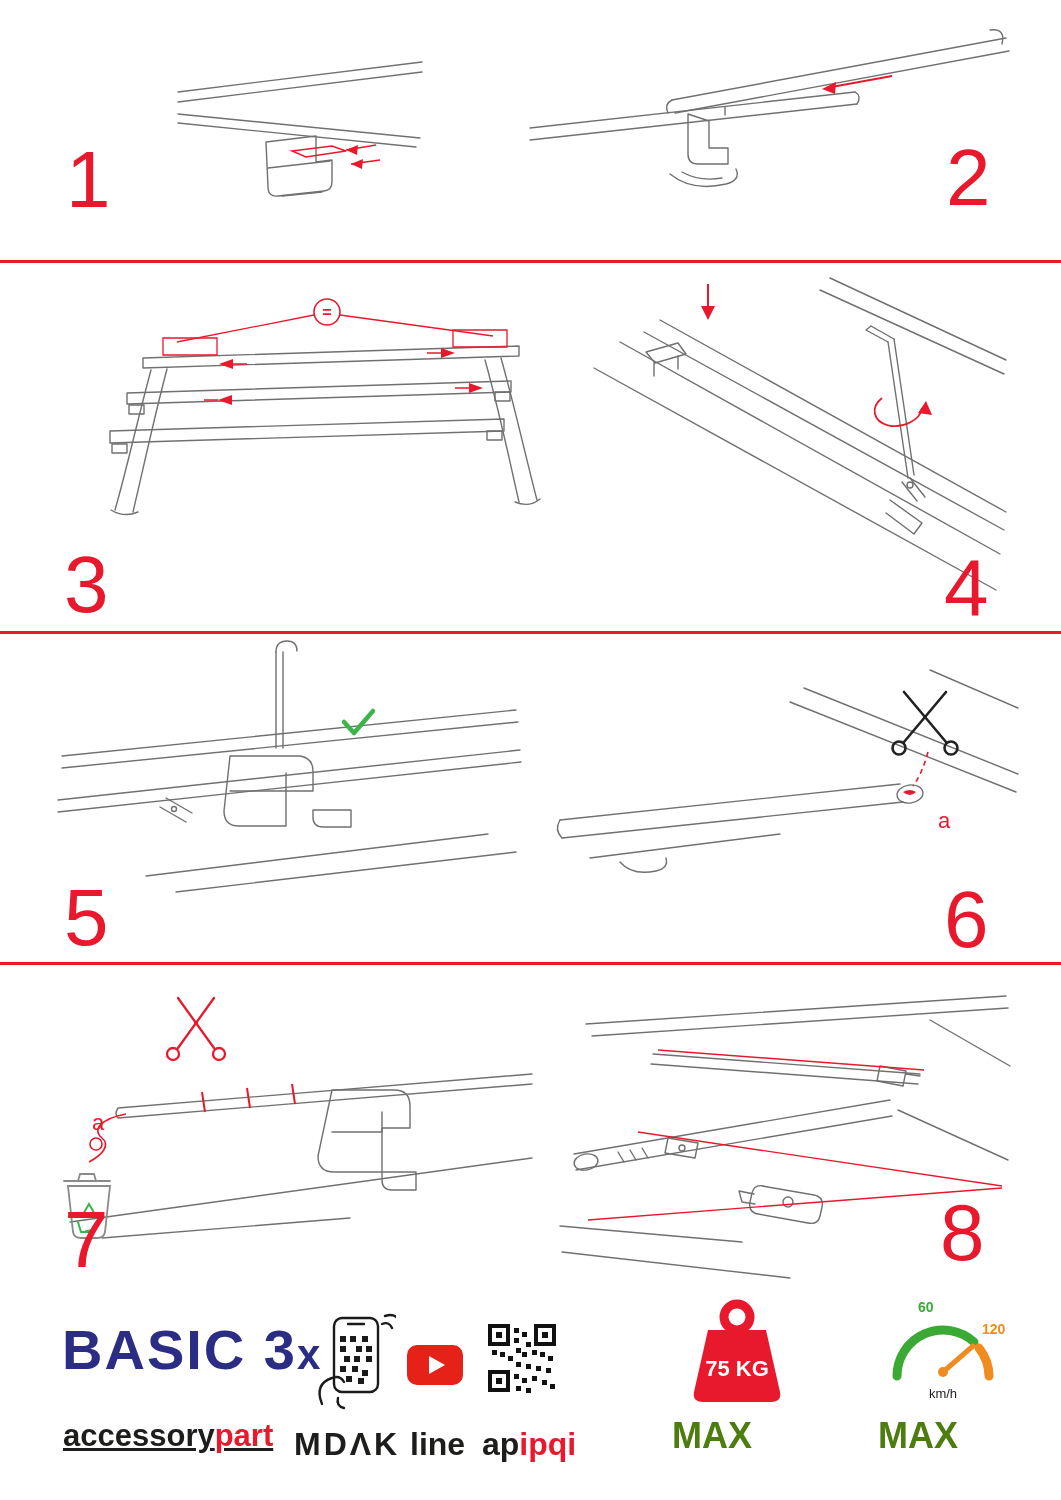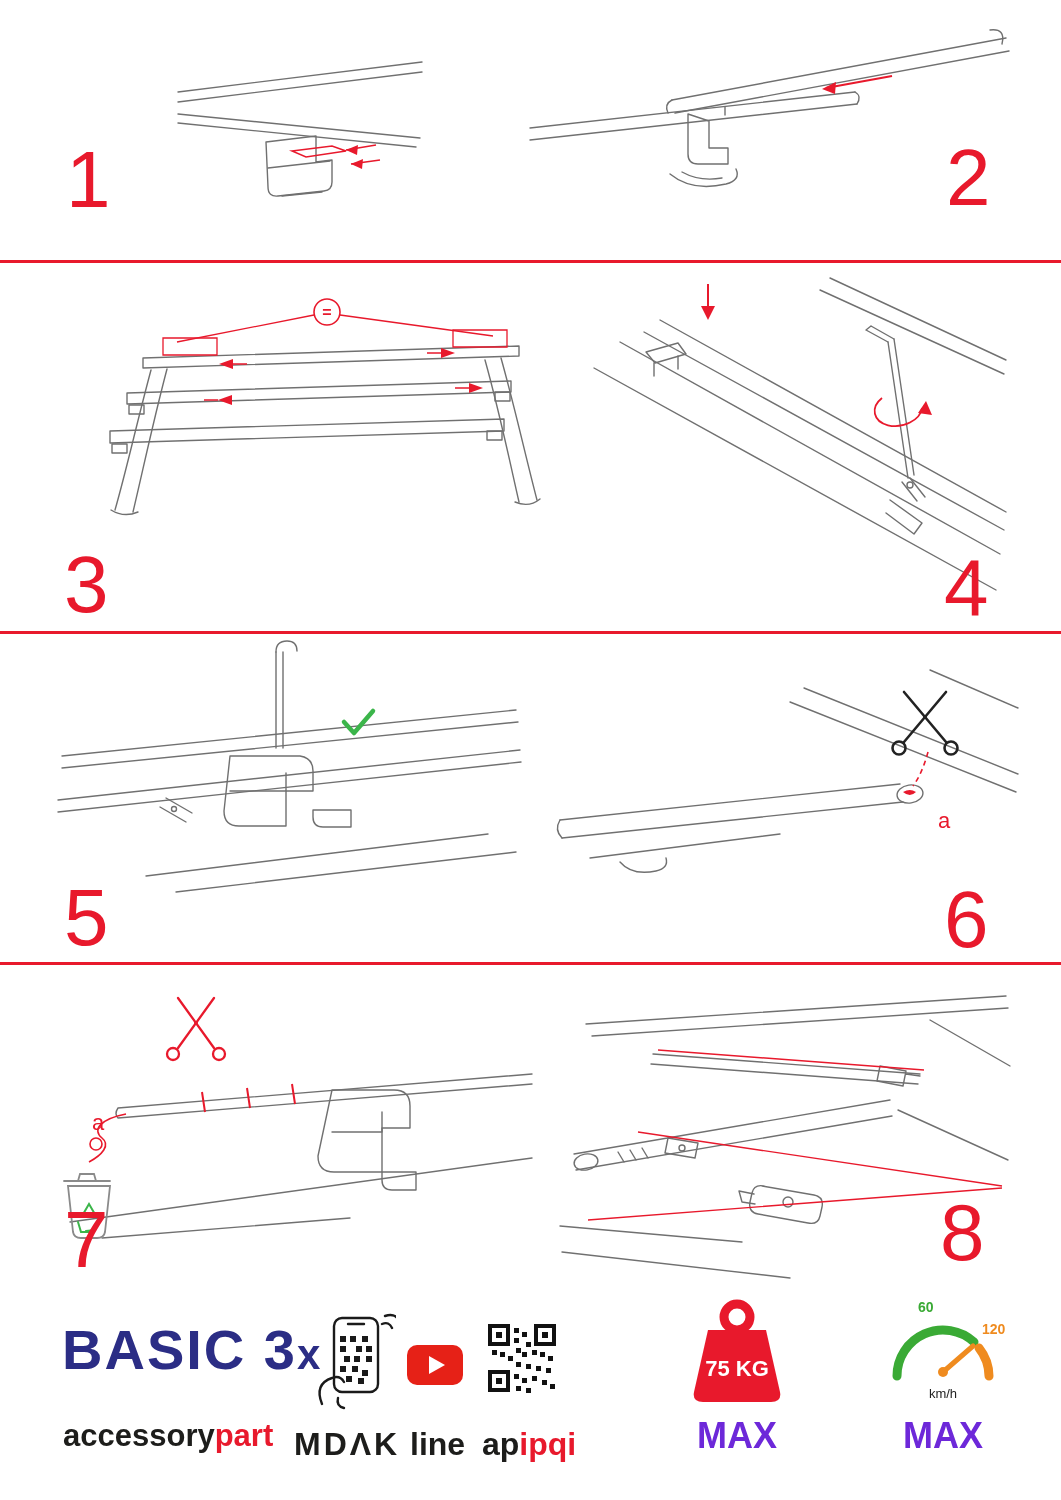--- a/index.html
+++ b/index.html
@@ -5,24 +5,24 @@
   html,body{margin:0;padding:0;background:#fff;}
   .page{position:relative;width:1061px;height:1500px;background:#fff;overflow:hidden;
         font-family:"Liberation Sans",sans-serif;}
   .abs{position:absolute;}
   .divider{position:absolute;left:0;width:100%;height:3px;background:#e8192c;}
   .step-num{position:absolute;color:#e8192c;font-size:80px;line-height:1;font-weight:400;}
   svg text{font-family:"Liberation Sans",sans-serif;}
   .brand-title{position:absolute;left:62px;top:1322px;color:#2b2d85;font-weight:bold;
                font-size:56px;letter-spacing:2px;line-height:1;text-align:center;}
   .brand-title .qty{font-size:42px;}
-  .brand-sub{position:absolute;left:63px;top:1420px;font-size:31px;font-weight:bold;color:#1d1d1b;line-height:1;}
+  .brand-sub{position:absolute;left:63px;top:1420px;font-size:31px;font-weight:bold;color:#1d1d1b;line-height:1;text-decoration:underline;}
   .red-text{color:#e8192c;}
   .partner-label{position:absolute;font-size:32px;font-weight:bold;color:#1d1d1b;line-height:1;}
-  .max-label{position:absolute;font-size:36px;font-weight:bold;color:#6d28d9;width:130px;text-align:center;line-height:1;}
+  .max-label{position:absolute;font-size:36px;font-weight:bold;color:#4d7c0f;width:130px;line-height:1;}
 </style>
 </head>
 <body>
 
 <div class="page">
 
   <svg class="abs" style="left:170px;top:50px" width="260" height="185" viewBox="0 0 260 185">
     <g fill="none" stroke="#707070" stroke-width="1.4" stroke-linecap="round" stroke-linejoin="round">
       <path d="M8,42 L252,12"></path>
         <path d="M8,52 L252,22"></path>

